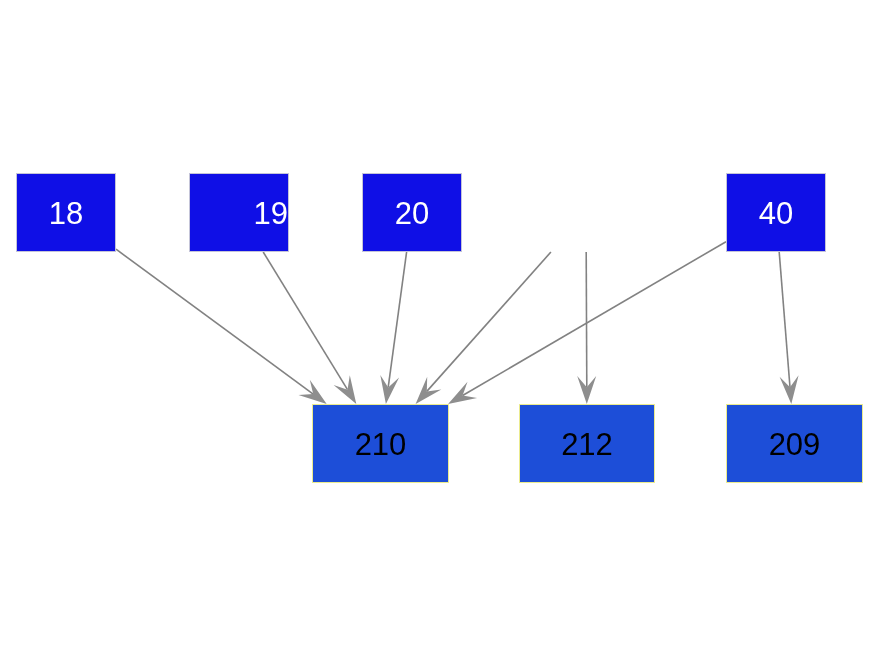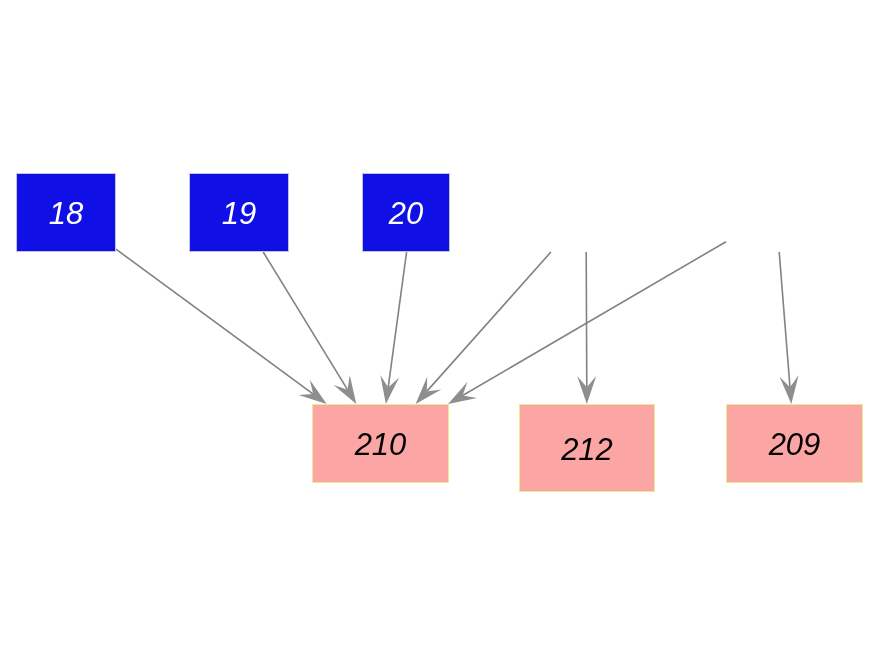--- a/index.html
+++ b/index.html
@@ -33,29 +33,28 @@
     pointer-events: none;
   }
   .node {
     position: absolute;
     display: flex;
     align-items: center;
     justify-content: center;
     box-sizing: border-box;
     font-size: 31px;
     line-height: 1;
-    font-style: italic;
   }
   .node.source {
     background: #0f0fe6;
     color: #ffffff;
     border: 1px solid #c4c4d8;
   }
   .node.target {
-    background: #fca5a5;
+    background: #1d4ed8;
     color: #000000;
     border: 1px solid #ebeb8e;
   }
   .node-label {
     display: inline-block;
     transform: translateY(1px);
   }
 </style>
 </head>
 <body>
@@ -74,29 +73,32 @@
       <polygon points="586.8,404.0 577.2,376.0 586.8,387.2 596.2,376.0" fill="#8e8e8e"></polygon>
       <line x1="726.0" y1="241.7" x2="462.6" y2="395.5" stroke="#828282" stroke-width="1.6"></line>
       <polygon points="448.1,404.0 467.5,381.7 462.6,395.5 477.1,398.1" fill="#8e8e8e"></polygon>
       <line x1="779.2" y1="252.0" x2="790.0" y2="387.3" stroke="#828282" stroke-width="1.6"></line>
       <polygon points="791.3,404.0 779.6,376.8 790.0,387.3 798.6,375.3" fill="#8e8e8e"></polygon>
     </svg>
   <div class="node-layer" id="node-layer">
       <div class="node source" style="left: 16px; top: 173px; width: 100px; height: 79px;">
         <span class="node-label">18</span>
       </div>
-      <div class="node source" style="left: 189px; top: 173px; width: 100px; height: 79px;">
+      <div class="node source" style="left: 189px; top: 173px; width: 100px; height: 79px; justify-content: flex-end;">
         <span class="node-label">19</span>
       </div>
-      <div class="node source" style="left: 362px; top: 173px; width: 88px; height: 79px;">
+      <div class="node source" style="left: 362px; top: 173px; width: 100px; height: 79px;">
         <span class="node-label">20</span>
+      </div>
+      <div class="node source" style="left: 726px; top: 173px; width: 100px; height: 79px;">
+        <span class="node-label">40</span>
       </div>
       <div class="node target" style="left: 312px; top: 404px; width: 137px; height: 79px;">
         <span class="node-label">210</span>
       </div>
-      <div class="node target" style="left: 519px; top: 404px; width: 136px; height: 88px;">
+      <div class="node target" style="left: 519px; top: 404px; width: 136px; height: 79px;">
         <span class="node-label">212</span>
       </div>
       <div class="node target" style="left: 726px; top: 404px; width: 137px; height: 79px; text-align: center;">
         <span class="node-label">209</span>
       </div>
     </div>
 </div>
 
 </body></html>

